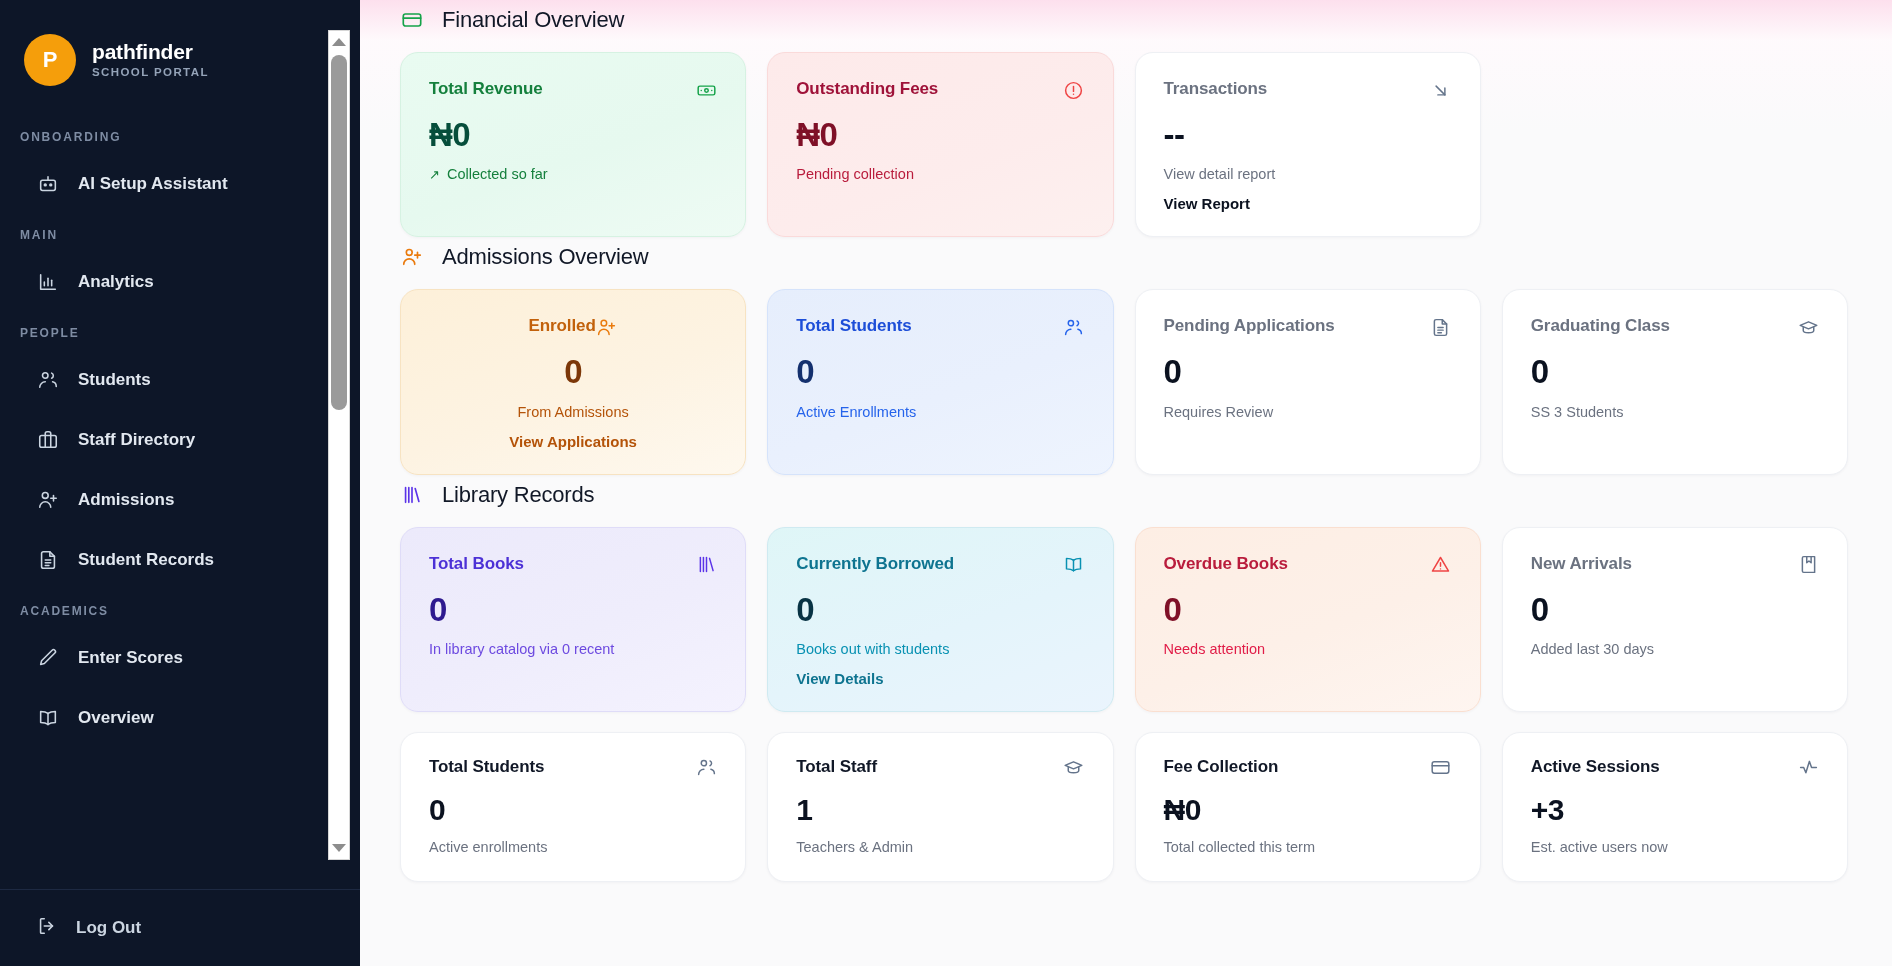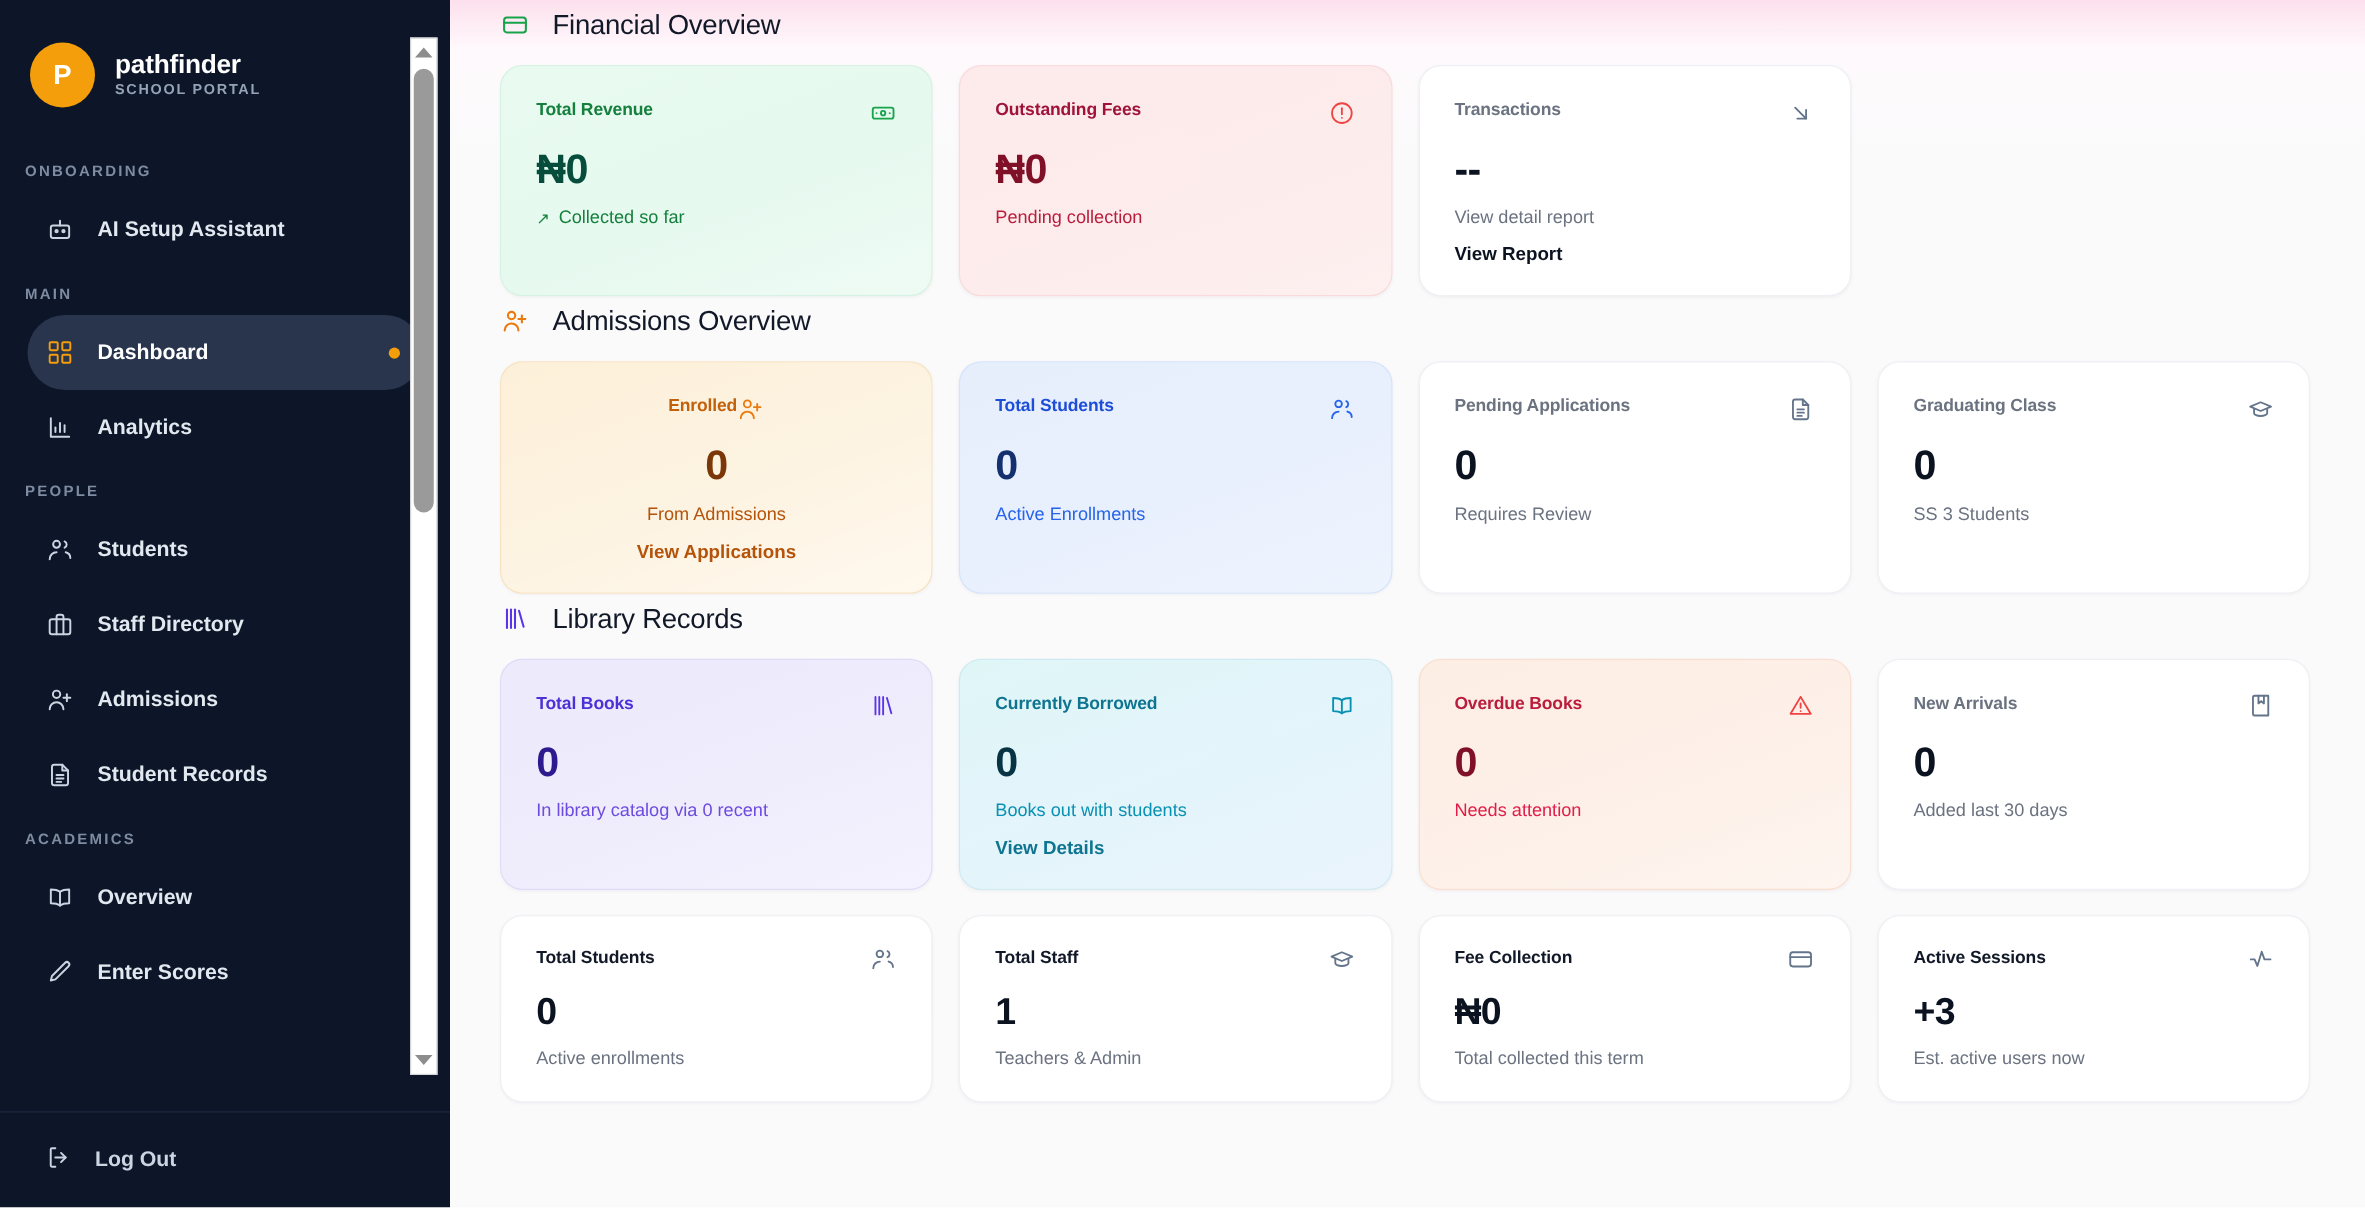--- a/index.html
+++ b/index.html
@@ -105,21 +105,21 @@
   .card {
     border-radius: 18px;
     padding: 26px 28px 24px 28px;
     background: #ffffff;
     border: 1px solid #eef0f4;
     box-shadow: 0 1px 3px rgba(16,24,40,0.04);
     min-height: 185px;
     display: flex; flex-direction: column;
   }
   .card-top { display: flex; align-items: flex-start; justify-content: space-between; }
-  .card-title { font-size: 14px; font-weight: bold; color: #6b7280; letter-spacing: -0.1px; }
+  .card-title { font-size: 17px; font-weight: bold; color: #6b7280; letter-spacing: -0.1px; }
   .card-ico { width: 22px; height: 22px; flex: 0 0 22px; display:flex; align-items:center; justify-content:center; }
   .card-ico svg { width: 21px; height: 21px; fill: none; stroke: #64748b; stroke-width: 1.7; stroke-linecap: round; stroke-linejoin: round; }
   .card-value { font-size: 33px; font-weight: bold; color: #0b1220; margin-top: 16px; line-height: 1.1; letter-spacing: -0.5px; }
   .card-sub { font-size: 14.5px; color: #6b7280; margin-top: 13px; display: flex; align-items: center; gap: 7px; }
   .card-link { font-size: 15px; font-weight: bold; color: #0b1220; margin-top: 13px; cursor: pointer; }
   .progress { height: 9px; border-radius: 6px; background: #eef2f7; margin-top: 20px; }
   .progress > i { display: block; height: 100%; border-radius: 6px; background: #3b82f6; }
 
   
   .c-green   { background: linear-gradient(160deg,#e9fbf1 0%,#e6f9ef 55%,#eefbf4 100%); border-color:#d6f2e2; }
@@ -195,32 +195,20 @@
             <svg viewBox="0 0 24 24" class="">
               <rect x="4" y="8" width="16" height="11" rx="2"></rect>
               <path d="M12 4v4"></path>
               <circle cx="9" cy="13" r="1"></circle>
               <circle cx="15" cy="13" r="1"></circle>
             </svg>
           </span>
           <span class="lbl">AI Setup Assistant</span>
         </div>
         <div class="nav-section">MAIN</div>
-        <div class="nav-item active">
-          <span class="ico">
-            <svg viewBox="0 0 24 24" class="">
-              <rect x="3" y="3" width="7" height="7" rx="1"></rect>
-              <rect x="14" y="3" width="7" height="7" rx="1"></rect>
-              <rect x="3" y="14" width="7" height="7" rx="1"></rect>
-              <rect x="14" y="14" width="7" height="7" rx="1"></rect>
-            </svg>
-          </span>
-          <span class="lbl">Dashboard</span>
-          <span class="nav-dot"></span>
-        </div>
         <div class="nav-item">
           <span class="ico">
             <svg viewBox="0 0 24 24" class="">
               <path d="M4 4v16h16"></path>
               <path d="M8 16v-4"></path>
               <path d="M12 16V8"></path>
               <path d="M16 16v-6"></path>
             </svg>
           </span>
           <span class="lbl">Analytics</span>
@@ -268,34 +256,34 @@
               <path d="M9 15h6"></path>
               <path d="M9 18h4"></path>
             </svg>
           </span>
           <span class="lbl">Student Records</span>
         </div>
         <div class="nav-section">ACADEMICS</div>
         <div class="nav-item">
           <span class="ico">
             <svg viewBox="0 0 24 24" class="">
+              <path d="M16.5 3.5a2.1 2.1 0 0 1 3 3L8 18l-4 1 1-4z"></path>
+            </svg>
+          </span>
+          <span class="lbl">Enter Scores</span>
+        </div>
+        <div class="nav-item">
+          <span class="ico">
+            <svg viewBox="0 0 24 24" class="">
               <path d="M12 7C10 5.5 7.5 5 4 5v12c3.5 0 6 .5 8 2"></path>
               <path d="M12 7c2-1.5 4.5-2 8-2v12c-3.5 0-6 .5-8 2"></path>
               <path d="M12 7v12"></path>
             </svg>
           </span>
           <span class="lbl">Overview</span>
-        </div>
-        <div class="nav-item">
-          <span class="ico">
-            <svg viewBox="0 0 24 24" class="">
-              <path d="M16.5 3.5a2.1 2.1 0 0 1 3 3L8 18l-4 1 1-4z"></path>
-            </svg>
-          </span>
-          <span class="lbl">Enter Scores</span>
         </div>
       </nav>
     <div class="nav-divider"></div>
     <div class="logout">
       <span class="ico">
         <svg viewBox="0 0 24 24">
             <path d="M9 4H6a1 1 0 0 0-1 1v14a1 1 0 0 0 1 1h3"></path>
             <path d="M14 8l4 4-4 4"></path>
             <path d="M18 12H9"></path>
           </svg>

